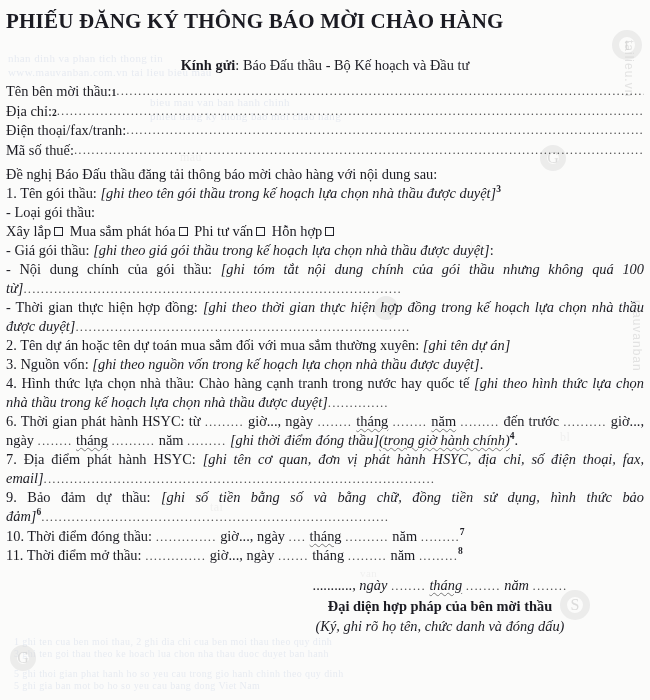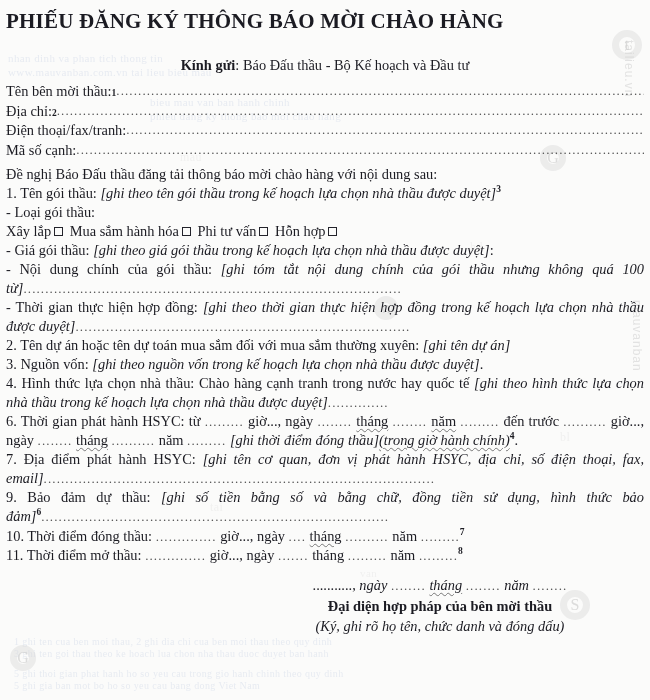--- a/index.html
+++ b/index.html
@@ -244,39 +244,39 @@
           <sup class="fn">2</sup>
         <span class="dots-fill">..................................................................................................................................................</span>
       </div>
 
       <div class="field-row">
         <span class="lbl">Điện thoại/fax/tranh:</span>
         <span class="dots-fill">..................................................................................................................................................</span>
       </div>
 
       <div class="field-row">
-        <span class="lbl">Mã số cạnh:</span>
+        <span class="lbl">Mã số thuế:</span>
         <span class="dots-fill">..................................................................................................................................................</span>
       </div>
 
     </div>
 
     <div class="body-block">
 
       <p class="para nowrap">Đề nghị Báo Đấu thầu đăng tải thông báo mời chào hàng với nội dung sau:</p>
 
       <p class="para nowrap">
         <span>1. Tên gói thầu: </span><i>[ghi theo tên gói thầu trong kế hoạch lựa chọn nhà thầu được duyệt]</i><sup class="fn">3</sup>
       </p>
 
       <p class="para nowrap">- Loại gói thầu:</p>
 
       <p class="para nowrap checkbox-line">
         <span>Xây lắp</span><span class="cbx"></span>
-        <span>Mua sắm hành hóa</span><span class="cbx"></span>
+        <span>Mua sắm phát hóa</span><span class="cbx"></span>
         <span>Phi tư vấn</span><span class="cbx"></span>
         <span>Hỗn hợp</span><span class="cbx"></span>
       </p>
 
       <p class="para nowrap">
         <span>- Giá gói thầu: </span><i>[ghi theo giá gói thầu trong kế hoạch lựa chọn nhà thầu được duyệt]</i><span>:</span>
       </p>
 
       <p class="para">
         <span>- Nội dung chính của gói thầu: </span><i>[ghi tóm tắt nội dung chính của gói thầu nhưng không quá 100 từ]</i><span class="dots-inline">.......................................................................................</span>

